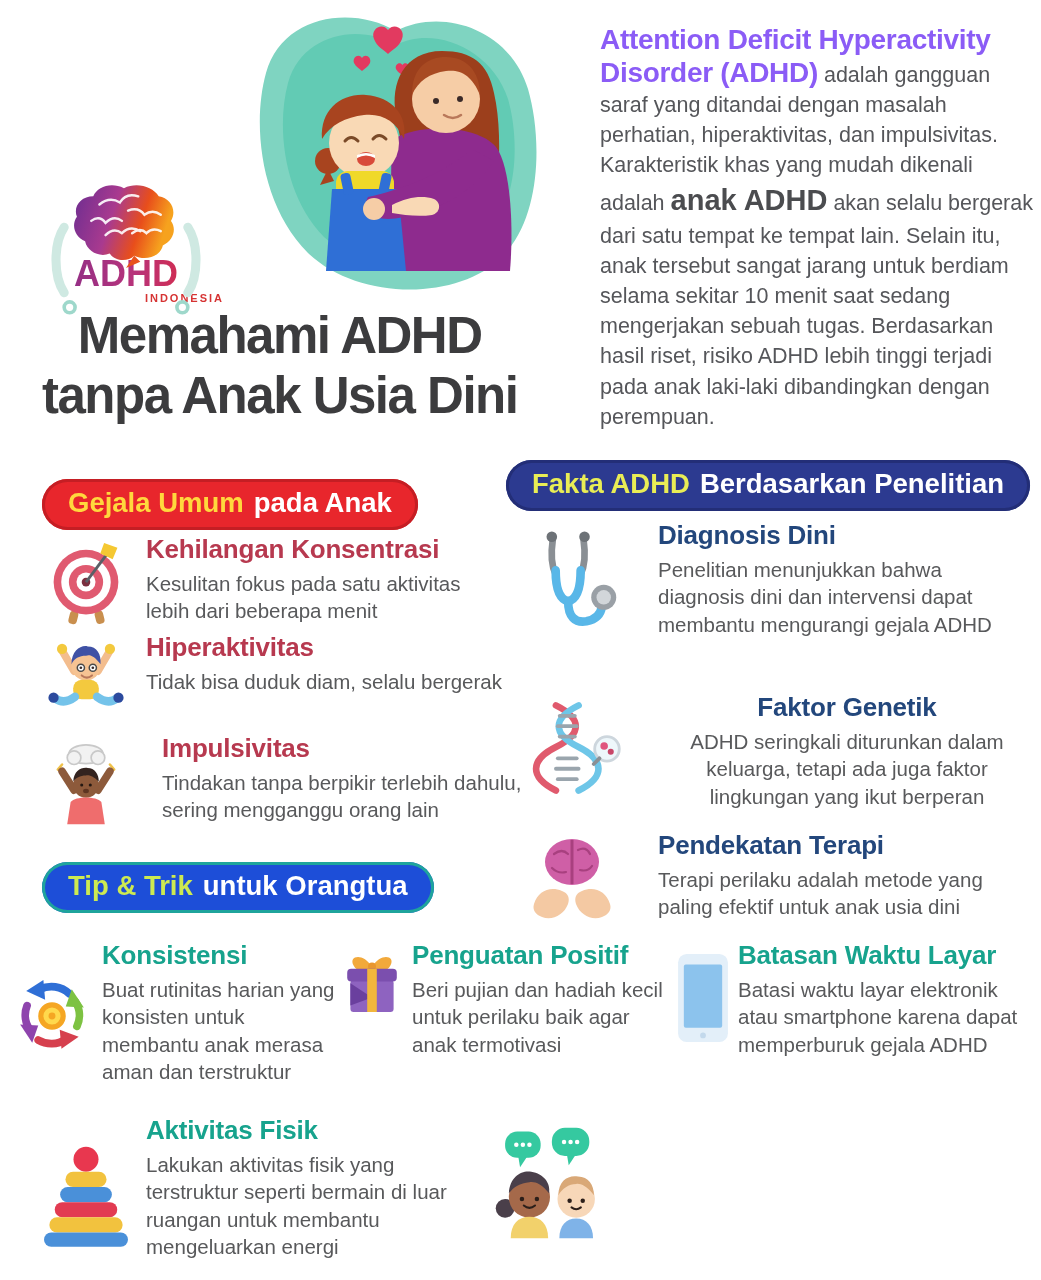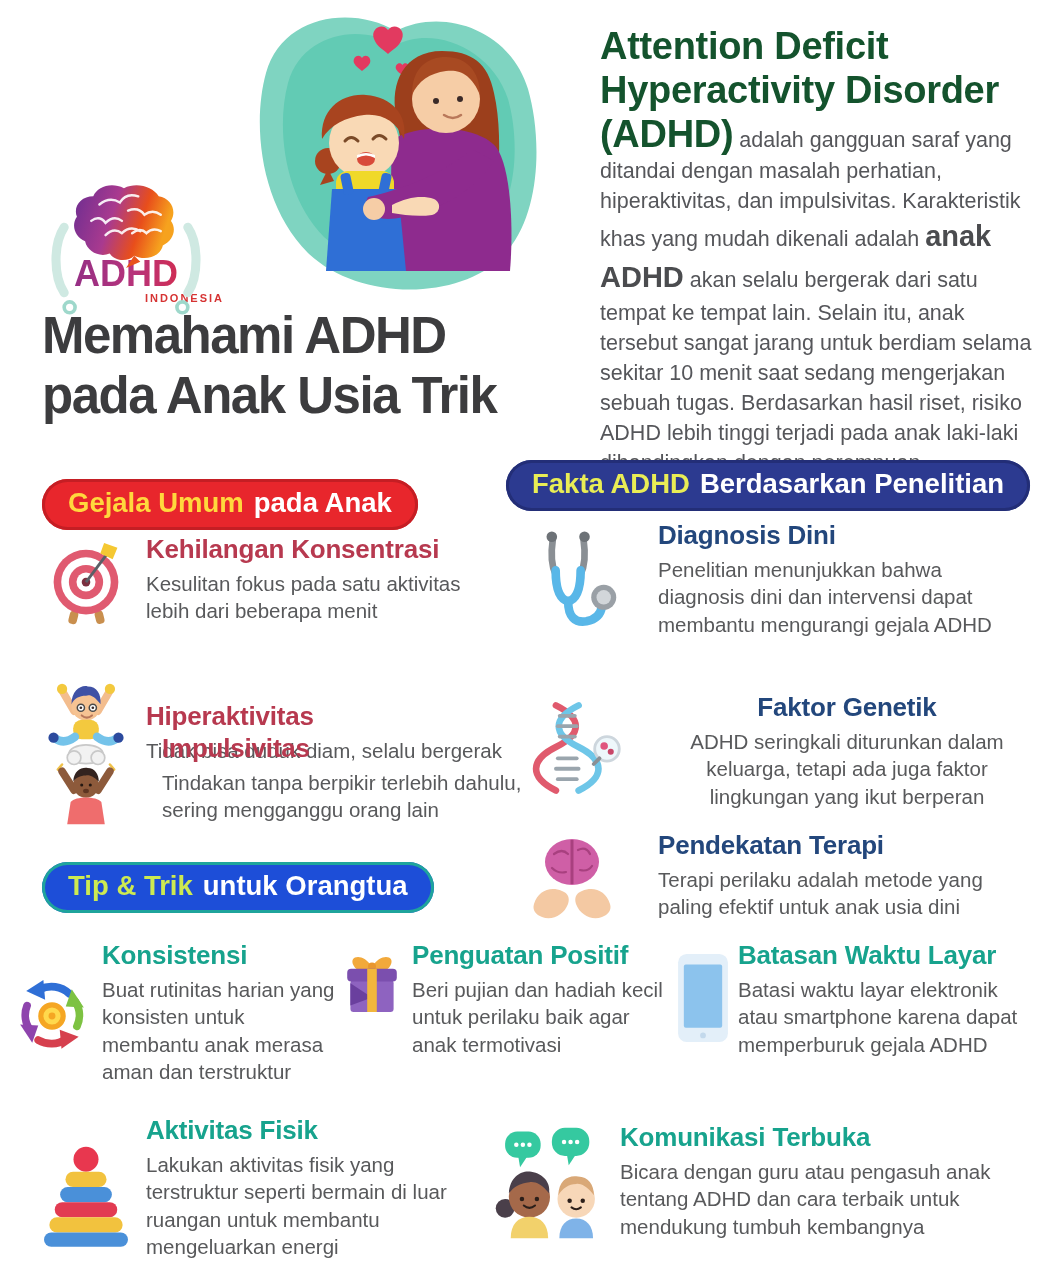--- a/index.html
+++ b/index.html
@@ -15,26 +15,26 @@
   .logo-region{font-size:11px;font-weight:700;color:#d63333;letter-spacing:2px;margin-top:0;text-align:right;
       padding-left:38px;}
   .logo-deco{position:absolute;left:0;top:40px;width:196px;height:100px;pointer-events:none;}
 
   
   .hero{position:absolute;left:246px;top:8px;width:300px;height:292px;}
 
   
   .intro{position:absolute;left:600px;top:24px;width:440px;font-size:21.5px;line-height:1.40;color:#55565a;}
   .intro p{margin:0;}
-  .intro .lead{font-size:38px;line-height:1.16;font-weight:800;color:#14532d;letter-spacing:-0.3px;}
+  .intro .lead{font-size:28px;line-height:1.16;font-weight:800;color:#8b5cf6;letter-spacing:-0.3px;}
   .intro .big{font-size:29px;font-weight:800;color:#4b4c4f;}
 
   
   .title{position:absolute;left:42px;top:306px;margin:0;font-size:51px;line-height:1.17;font-weight:800;
-         color:#3c3c3e;letter-spacing:-1.5px;}
+         color:#3c3c3e;letter-spacing:-1.5px;text-align:center;}
 
   
   .badge{position:absolute;display:inline-block;border-radius:44px;padding:9px 26px 12px;
          font-size:27.5px;font-weight:800;white-space:nowrap;line-height:1.1;}
   .badge .hl{margin-right:10px;}
   .badge-sym{left:42px;top:479px;background:#e8262c;box-shadow:inset 0 0 0 3px #c51e24;}
   .badge-sym .hl{color:#ffd83d;} .badge-sym .rest{color:#ffffff;}
   .badge-facts{left:506px;top:460px;background:#2c3a90;box-shadow:inset 0 0 0 3px #232e77;}
   .badge-facts .hl{color:#e9ed55;} .badge-facts .rest{color:#ffffff;}
   .badge-tips{left:42px;top:862px;background:#1d4ed8;box-shadow:inset 0 0 0 3px #1fa49c;}
@@ -125,21 +125,21 @@
   </div>
 
   <div class="intro">
     <p>
       <span class="lead">Attention Deficit Hyperactivity Disorder (ADHD)</span><span> adalah gangguan saraf yang ditandai dengan masalah perhatian, hiperaktivitas, dan impulsivitas. Karakteristik khas yang mudah dikenali adalah </span><span class="big">anak ADHD</span><span> akan selalu bergerak dari satu tempat ke tempat lain. Selain itu, anak tersebut sangat jarang untuk berdiam selama sekitar 10 menit saat sedang mengerjakan sebuah tugas. Berdasarkan hasil riset, risiko ADHD lebih tinggi terjadi pada anak laki-laki dibandingkan dengan perempuan.</span>
     </p>
   </div>
 
   <h1 class="title">
     <span>Memahami ADHD</span><br>
-    <span>pada Anak Usia Trik</span>
+    <span>tanpa Anak Usia Dini</span>
   </h1>
 
   <div class="badge badge-sym">
     <span class="hl">Gejala Umum</span><span class="rest">pada Anak</span>
   </div>
 
   <div class="item sym" style="left:44px;top:534px;width:460px;">
     <span class="ic" style="width:84px;height:100px;margin-right:18px;">
       <svg width="80" height="96" viewBox="0 0 84 96">
         <rect x="24" y="76" width="9" height="14" rx="4" fill="#c98f4e" transform="rotate(14 28 84)"></rect>
@@ -152,21 +152,21 @@
         <line x1="42" y1="46" x2="66" y2="14" stroke="#5a5f66" stroke-width="3"></line>
         <polygon points="61,5 75,10 70,22 57,16" fill="#f5c832"></polygon>
       </svg>
     </span>
     <span class="txt" style="width:372px;">
       <h3>Kehilangan Konsentrasi</h3>
       <p>Kesulitan fokus pada satu aktivitas lebih dari beberapa menit</p>
     </span>
   </div>
 
-  <div class="item sym" style="left:44px;top:672px;width:480px;align-items:flex-end;">
+  <div class="item sym" style="left:44px;top:632px;width:480px;">
     <span class="ic" style="width:84px;height:92px;margin-right:18px;">
       <svg width="82" height="86" viewBox="0 0 96 96">
         <line x1="20" y1="16" x2="34" y2="40" stroke="#f3bd8e" stroke-width="9" stroke-linecap="round"></line>
         <line x1="76" y1="16" x2="62" y2="40" stroke="#f3bd8e" stroke-width="9" stroke-linecap="round"></line>
         <circle cx="20" cy="14" r="6" fill="#f3c93e"></circle>
           <circle cx="76" cy="14" r="6" fill="#f3c93e"></circle>
         <circle cx="48" cy="34" r="17" fill="#f6c393"></circle>
         <path d="M31 32 C31 16 42 9 50 11 C61 11 66 20 65 32 C58 22 52 20 48 22 C40 22 34 25 31 32 Z" fill="#3f51a5"></path>
         <circle cx="42" cy="36" r="4.2" fill="#ffffff" stroke="#4a4a4a" stroke-width="1.8"></circle>
         <circle cx="56" cy="36" r="4.2" fill="#ffffff" stroke="#4a4a4a" stroke-width="1.8"></circle>
@@ -373,19 +373,15 @@
         <path d="M34 85 q6 5 12 0" stroke="#2c1f1a" stroke-width="2.2" fill="none" stroke-linecap="round"></path>
         <path d="M20 120 C20 105 28 97 40 97 C52 97 60 105 60 120 Z" fill="#f2d16b"></path>
         <circle cx="90" cy="78" r="20" fill="#f7d7b8"></circle>
         <path d="M71 74 C71 58 82 52 92 54 C103 54 109 63 109 74 C101 63 93 61 90 62 C82 62 75 67 71 74 Z" fill="#d9a877"></path>
         <circle cx="83" cy="80" r="2.4" fill="#2c1f1a"></circle>
           <circle cx="97" cy="80" r="2.4" fill="#2c1f1a"></circle>
         <path d="M85 87 q5 4 10 0" stroke="#2c1f1a" stroke-width="2.2" fill="none" stroke-linecap="round"></path>
         <path d="M72 120 C72 107 79 99 90 99 C101 99 108 107 108 120 Z" fill="#7fb3e8"></path>
       </svg>
     </span>
-    <span class="txt" style="width:418px;">
-      <h3>Komunikasi Terbuka</h3>
-      <p>Bicara dengan guru atau pengasuh anak tentang ADHD dan cara terbaik untuk mendukung tumbuh kembangnya</p>
-    </span>
   </div>
 
 </div>
 
 </body></html>

